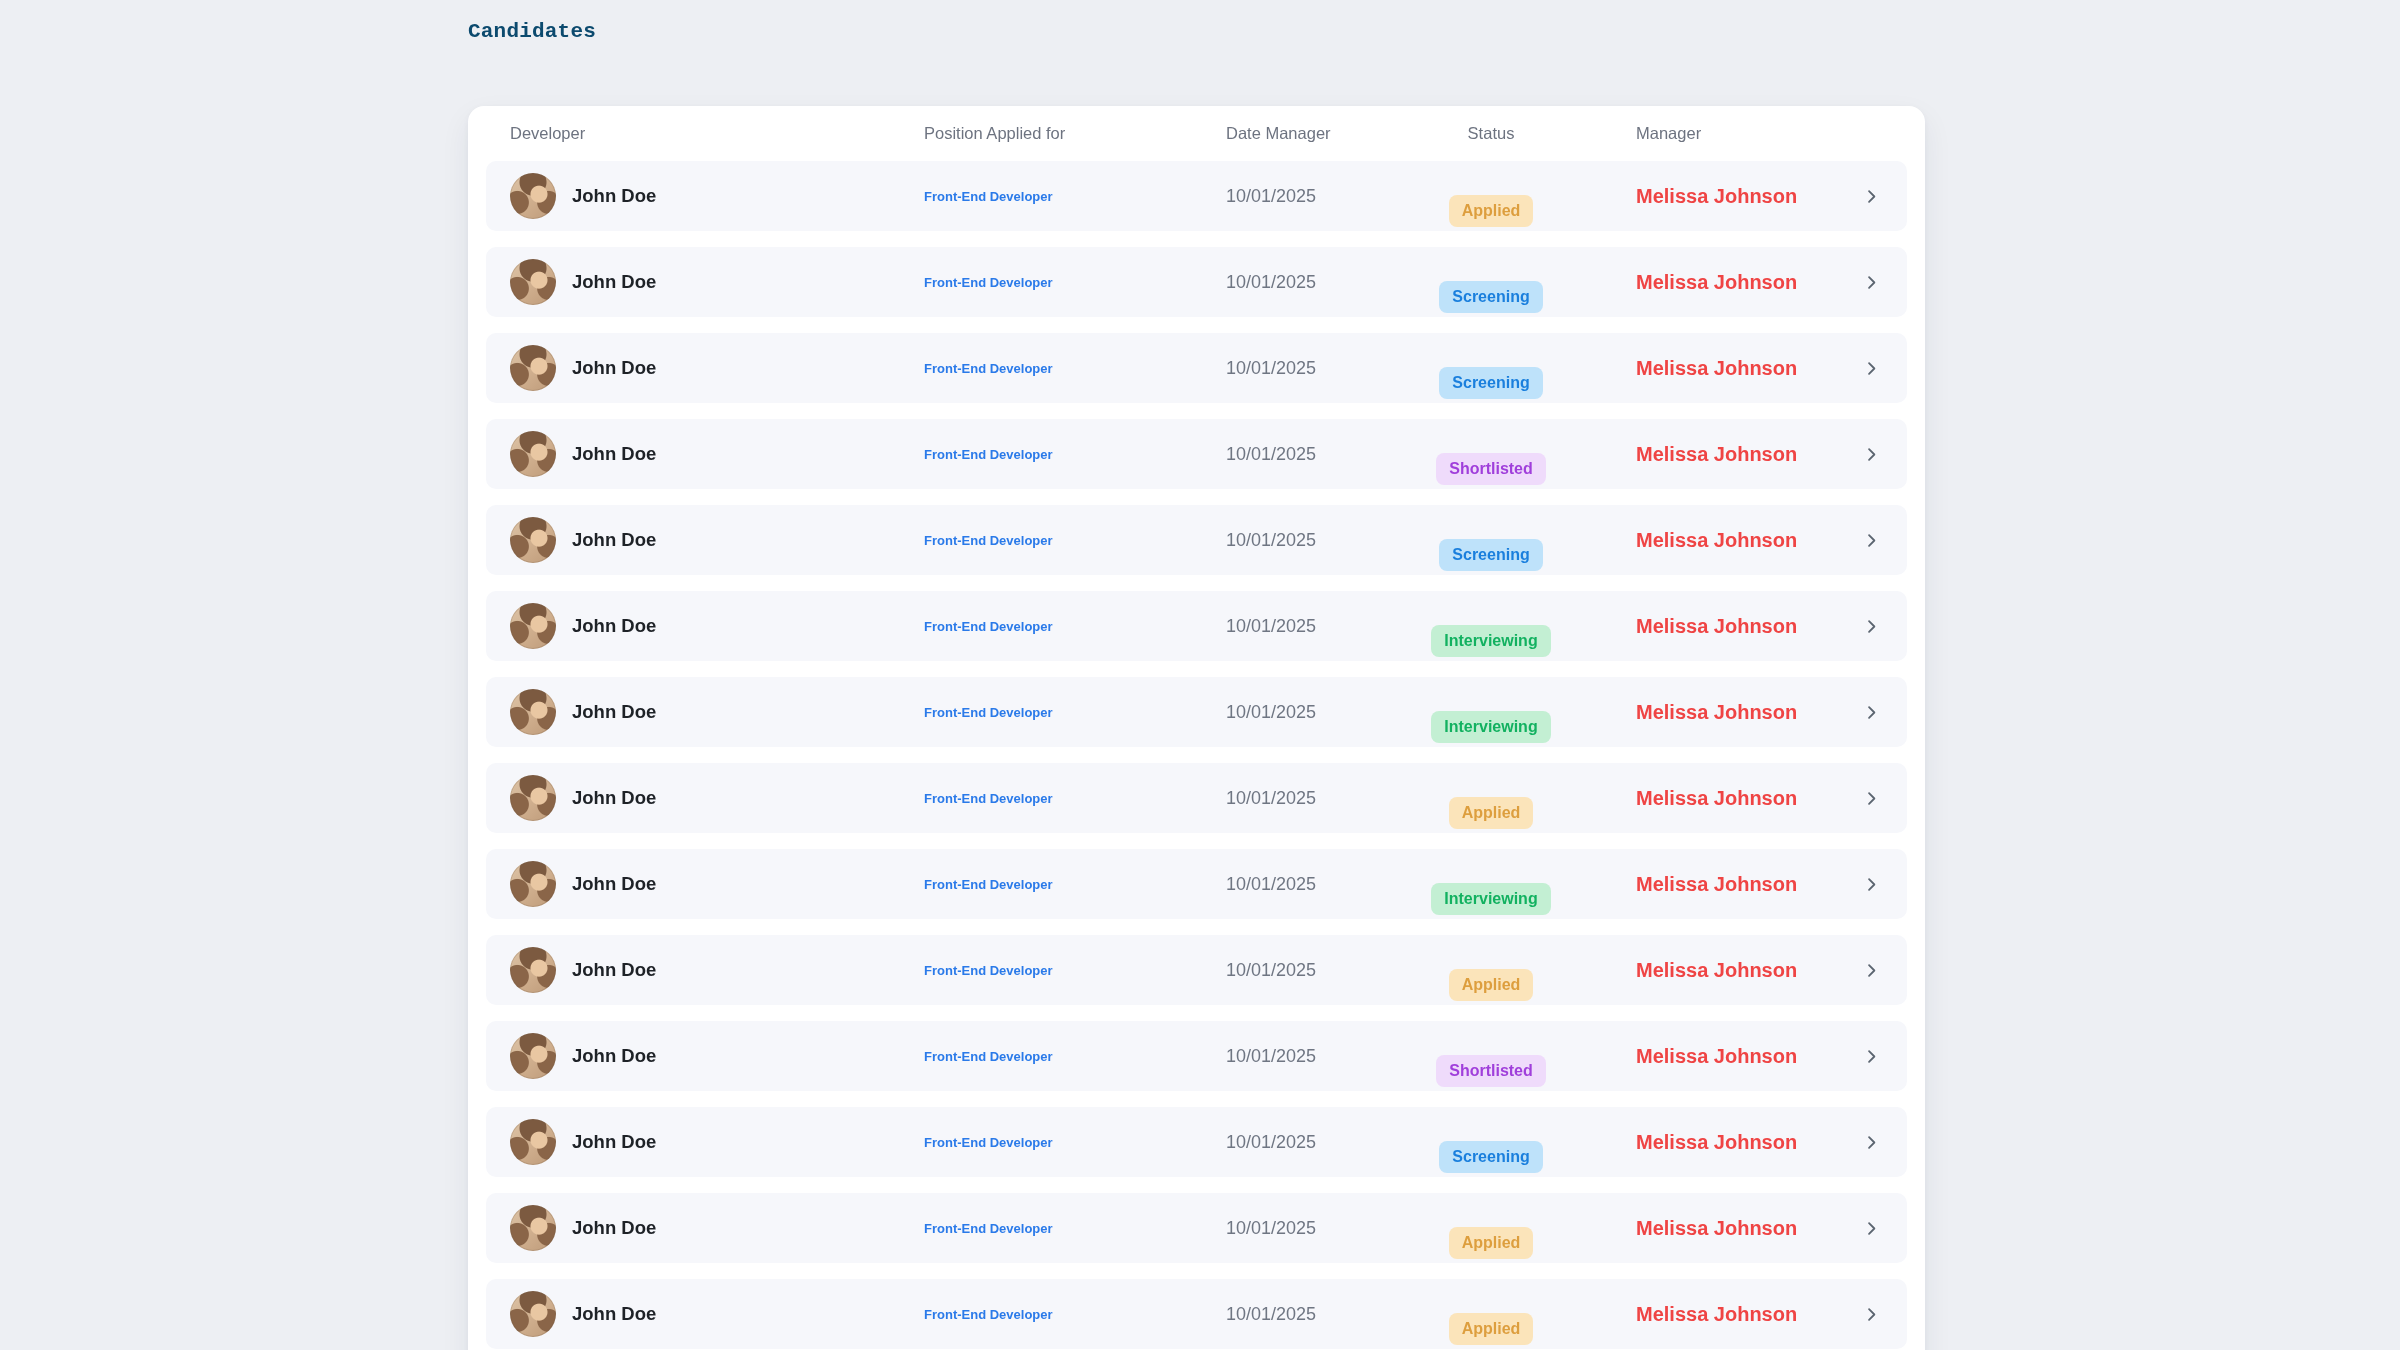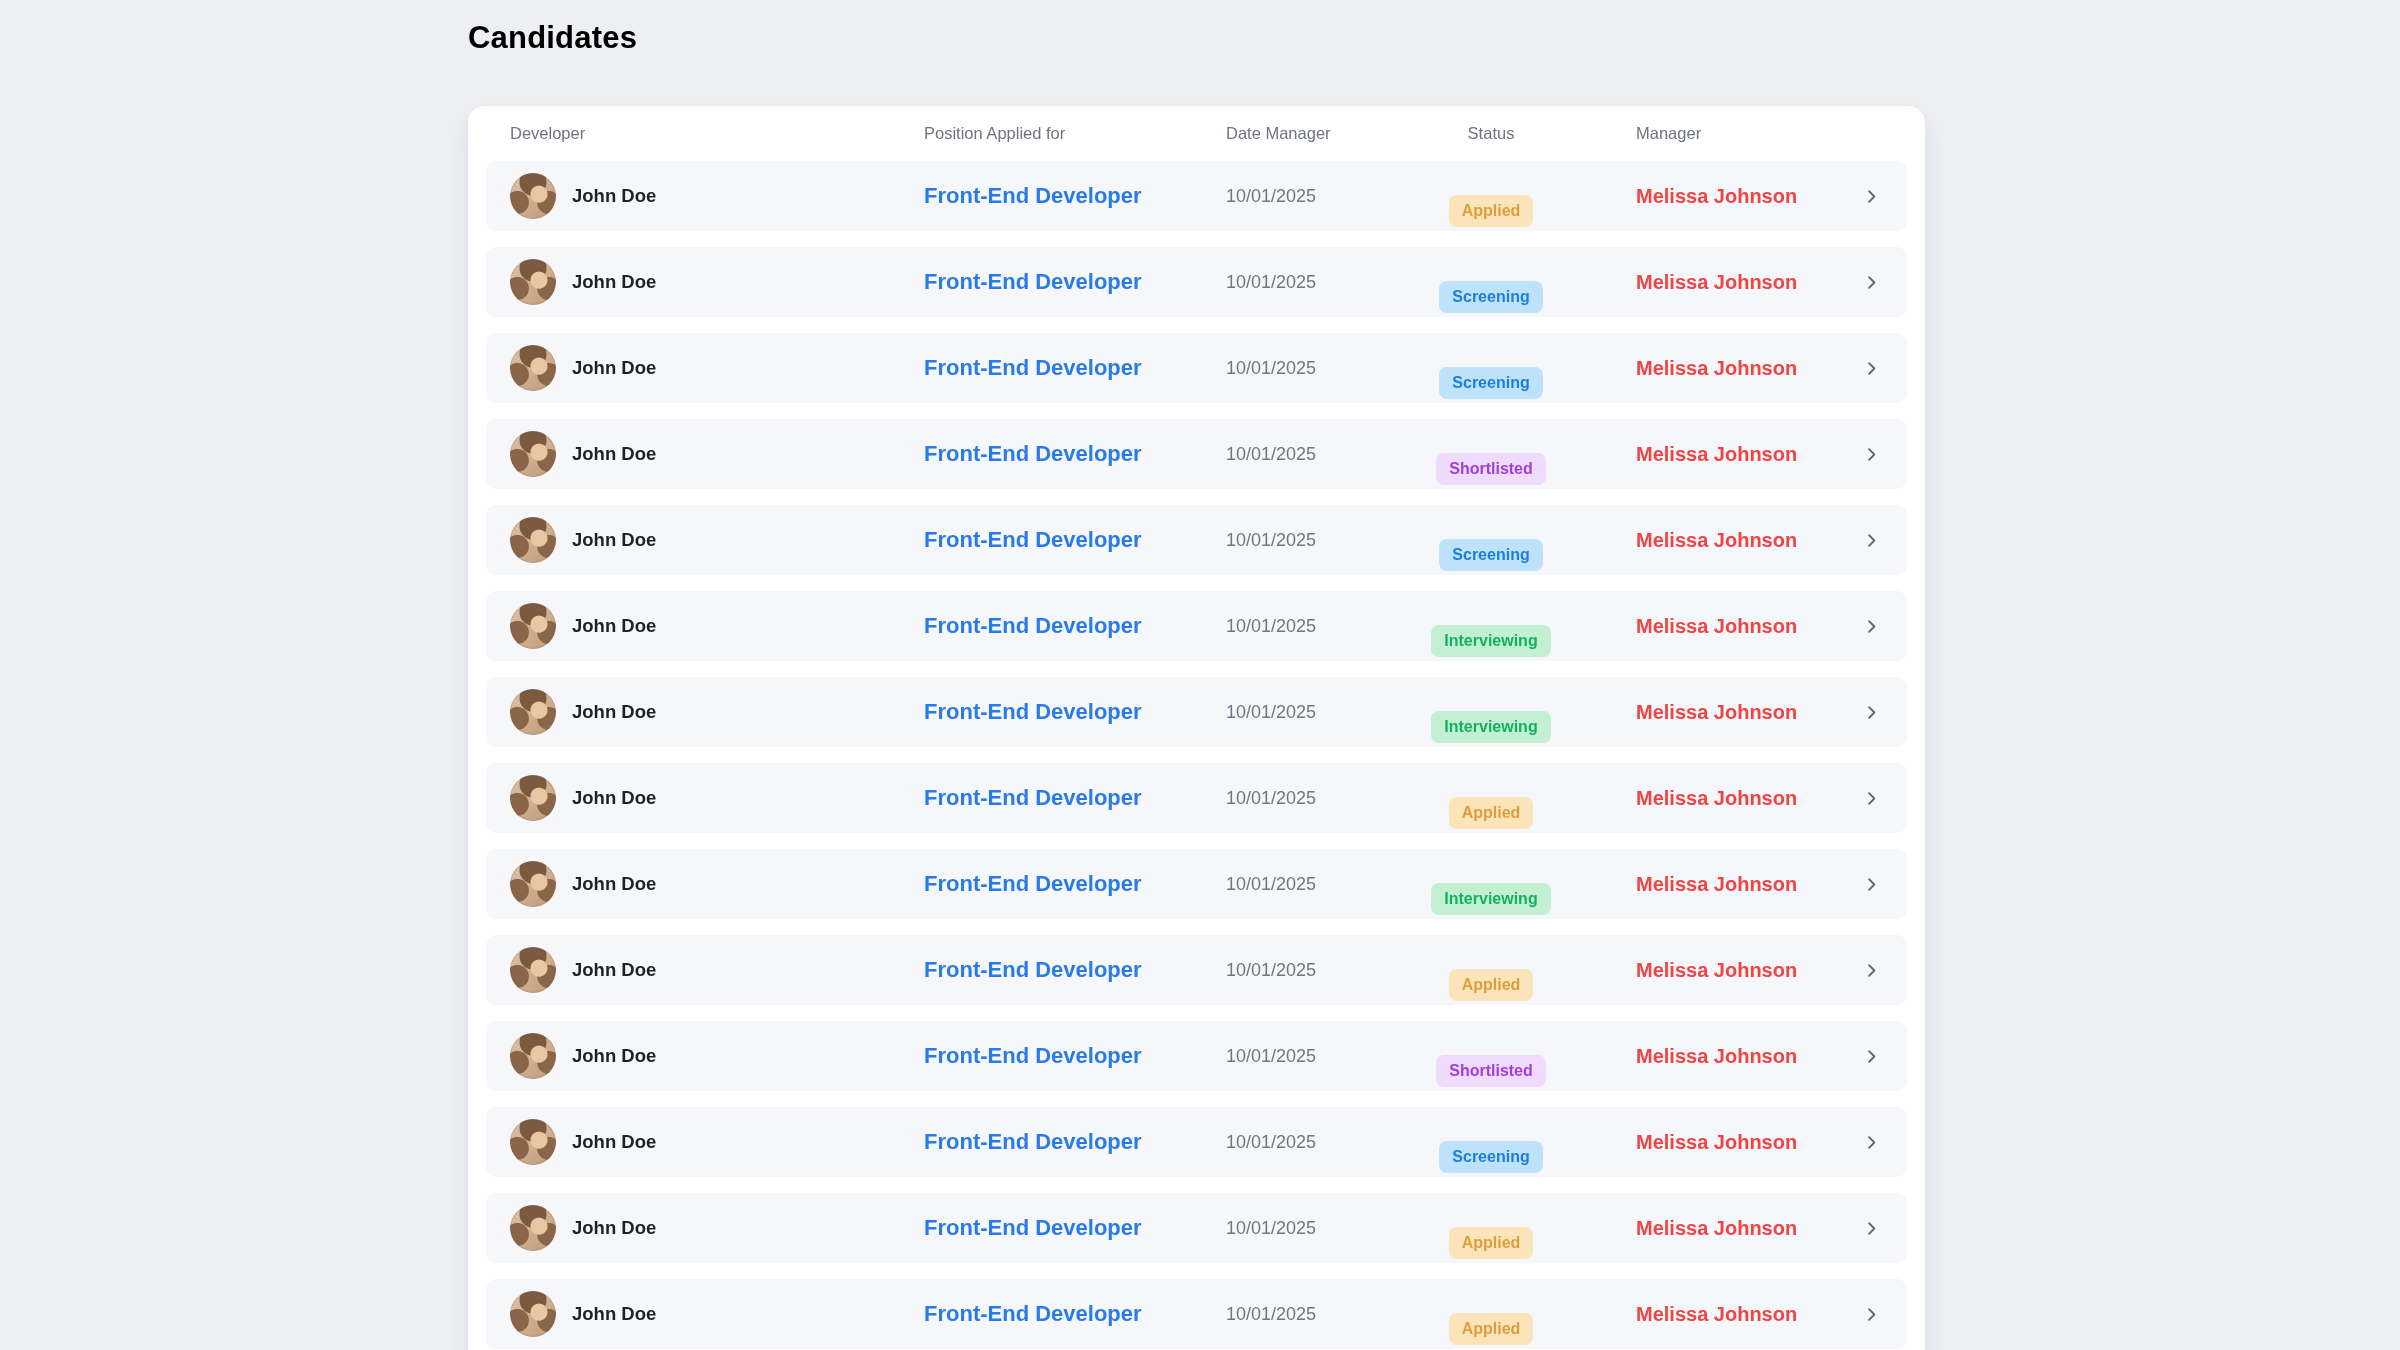--- a/index.html
+++ b/index.html
@@ -5,24 +5,25 @@
   * { margin: 0; padding: 0; box-sizing: border-box; }
   html, body {
     width: 2400px; height: 1350px;
     overflow: hidden;
     background: #edeff3;
     font-family: "Liberation Sans", sans-serif;
   }
   .page-title {
     position: absolute;
     left: 468px; top: 20px;
-    font-size: 31px;
+    font-size: 21px;
     font-weight: 700;
-    color: #000000;
+    color: #0c4a6e;
     letter-spacing: 0.2px;
+    font-family: Liberation Mono, monospace;
   }
   .card {
     position: absolute;
     left: 468px; top: 106px;
     width: 1457px; height: 1320px;
     background: #ffffff;
     border-radius: 16px;
     box-shadow: 0 12px 30px rgba(30,40,70,0.07), 0 2px 6px rgba(30,40,70,0.04);
     overflow: hidden;
   }
@@ -61,21 +62,21 @@
       linear-gradient(140deg, #ddc4a7 0%, #cfae8d 55%, #bd9a79 100%);
     box-shadow: inset 0 0 0 1px rgba(120,95,70,0.25);
   }
   .name {
     font-size: 18.5px;
     font-weight: 700;
     color: #1e2227;
     white-space: nowrap;
   }
   .position {
-    font-size: 22px;
+    font-size: 13px;
     font-weight: 700;
     color: #2a7ae9;
     text-decoration: none;
     white-space: nowrap;
     justify-self: start;
   }
   .date {
     font-size: 18px;
     color: #6f7683;
     white-space: nowrap;

